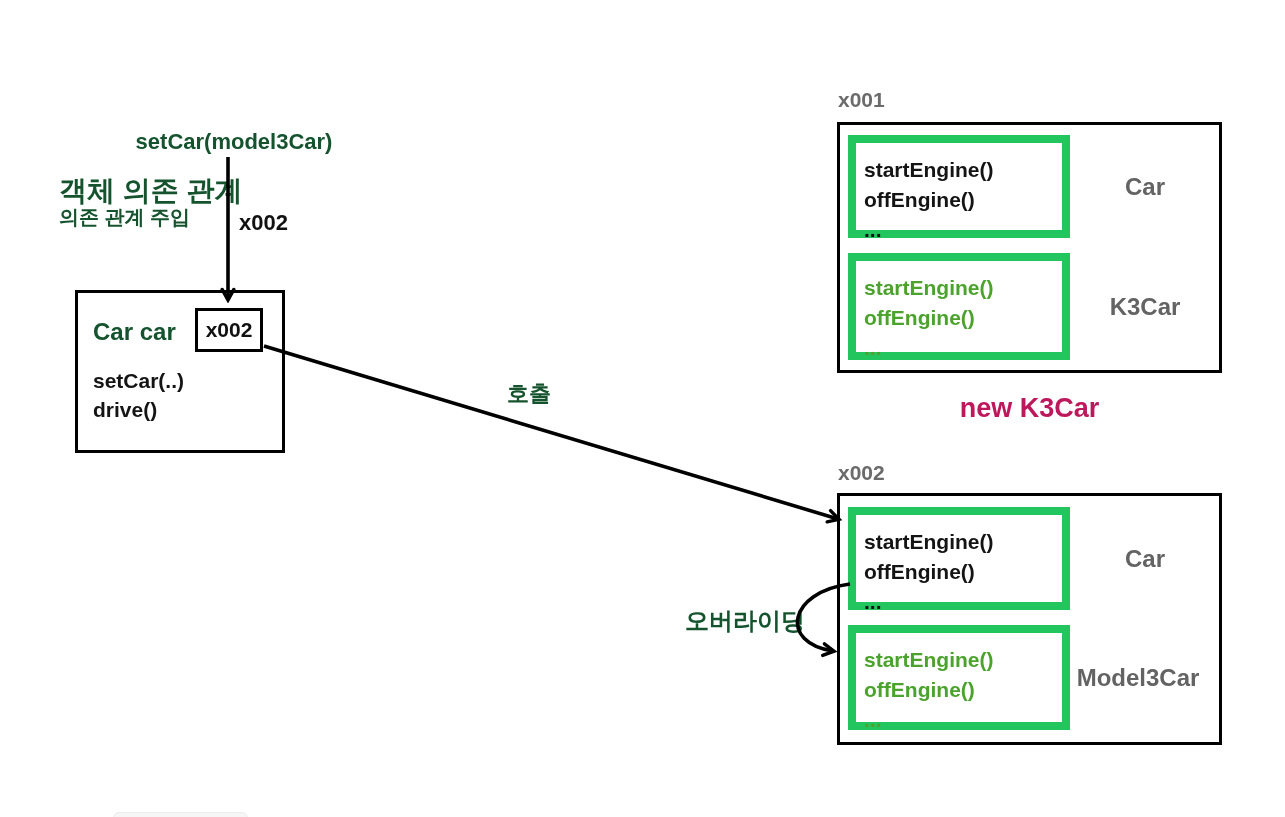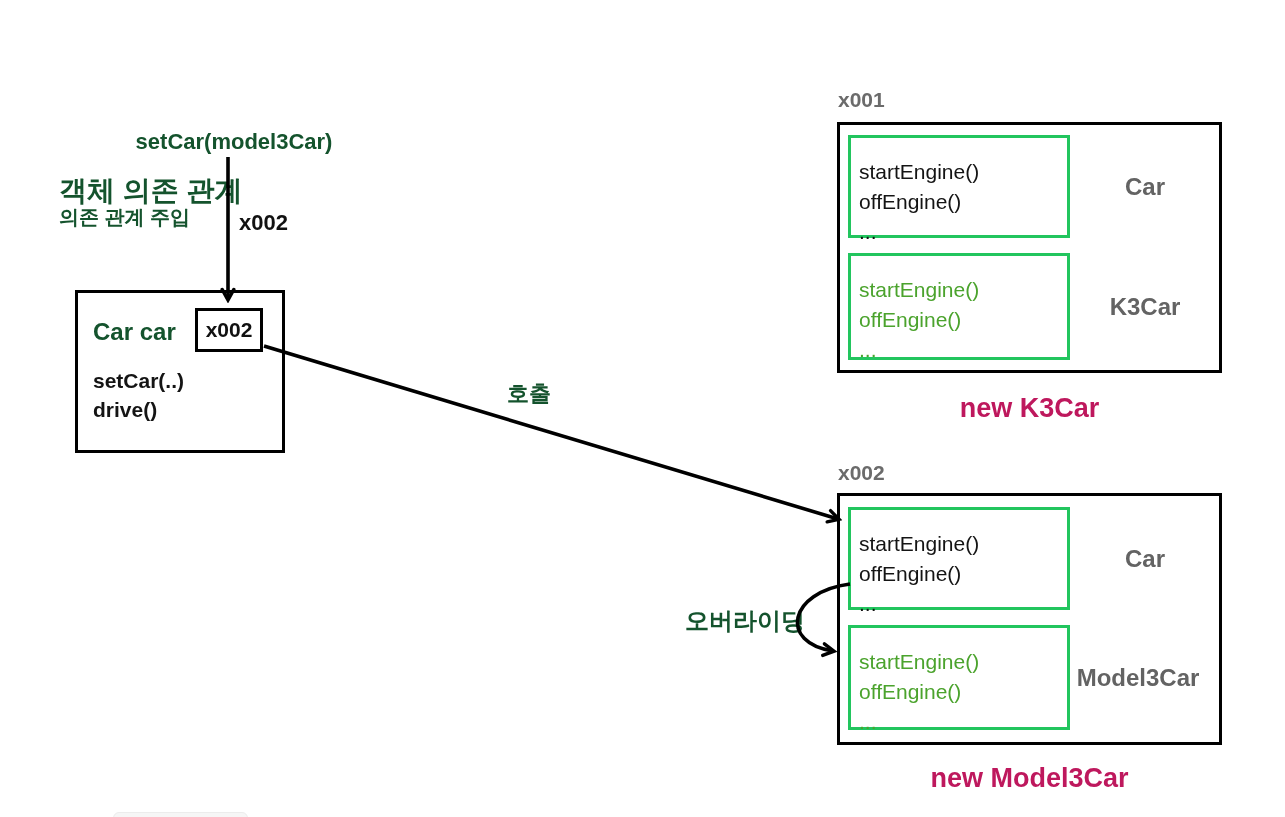--- a/index.html
+++ b/index.html
@@ -6,22 +6,22 @@
   .stage {
     position:relative; width:1285px; height:817px; overflow:hidden;
     background:#ffffff;
     font-family:"Liberation Sans", sans-serif;
   }
   .abs { position:absolute; }
   svg.overlay { position:absolute; left:0; top:0; z-index:5; pointer-events:none; }
 
   
   .frame   { position:absolute; border:3px solid #000; background:#fff; box-sizing:border-box; }
-  .methods { position:absolute; border:3px solid #22c55e; background:#fff; box-sizing:border-box;
-             padding:19px 0 0 8px; font-size:21px; font-weight:400; line-height:30px; color:#141414; }
+  .methods { position:absolute; border:8px solid #22c55e; background:#fff; box-sizing:border-box;
+             padding:12px 0 0 8px; font-size:21px; font-weight:700; line-height:30px; color:#141414; }
   .methods.green { color:#4ba32d; }
   .type-label { position:absolute; display:flex; align-items:center; justify-content:center;
                 font-size:24px; font-weight:bold; color:#636363; }
   .addr    { position:absolute; font-size:21px; font-weight:bold; color:#6b6b6b; }
   .caption { position:absolute; text-align:center; font-size:27px; font-weight:bold; color:#be185d; }
 
   .gray-label  { position:absolute; font-weight:bold; color:#14532d; }
   .black-label { position:absolute; font-weight:bold; color:#111; }
 
   .driver-field { position:absolute; font-size:24px; font-weight:bold; color:#14532d; }
@@ -89,21 +89,20 @@
     <span>Car</span>
   </div>
   <div class="methods green" style="left:848px; top:625px; width:222px; height:105px;">
     <div>startEngine()</div>
     <div>offEngine()</div>
     <div>...</div>
   </div>
   <div class="type-label" style="left:1070px; top:625px; width:136px; height:105px;">
     <span>Model3Car</span>
   </div>
-  <div class="caption" style="left:837px; top:763px; width:385px;">new Model3Car</div>
 
   <svg class="overlay" width="1285" height="817" viewBox="0 0 1285 817">
     <defs>
       <marker id="arrow" viewBox="0 0 16 16" markerWidth="17" markerHeight="17" refX="12" refY="8" orient="auto" markerUnits="userSpaceOnUse">
         <path d="M3,2.5 L13,8 L3,13.5" fill="none" stroke="#000" stroke-width="3.2" stroke-linecap="round" stroke-linejoin="miter"></path>
       </marker>
     </defs>
 
     <line x1="228" y1="157" x2="228" y2="299" stroke="#000" stroke-width="3.6" marker-end="url(#arrow)"></line>
 

